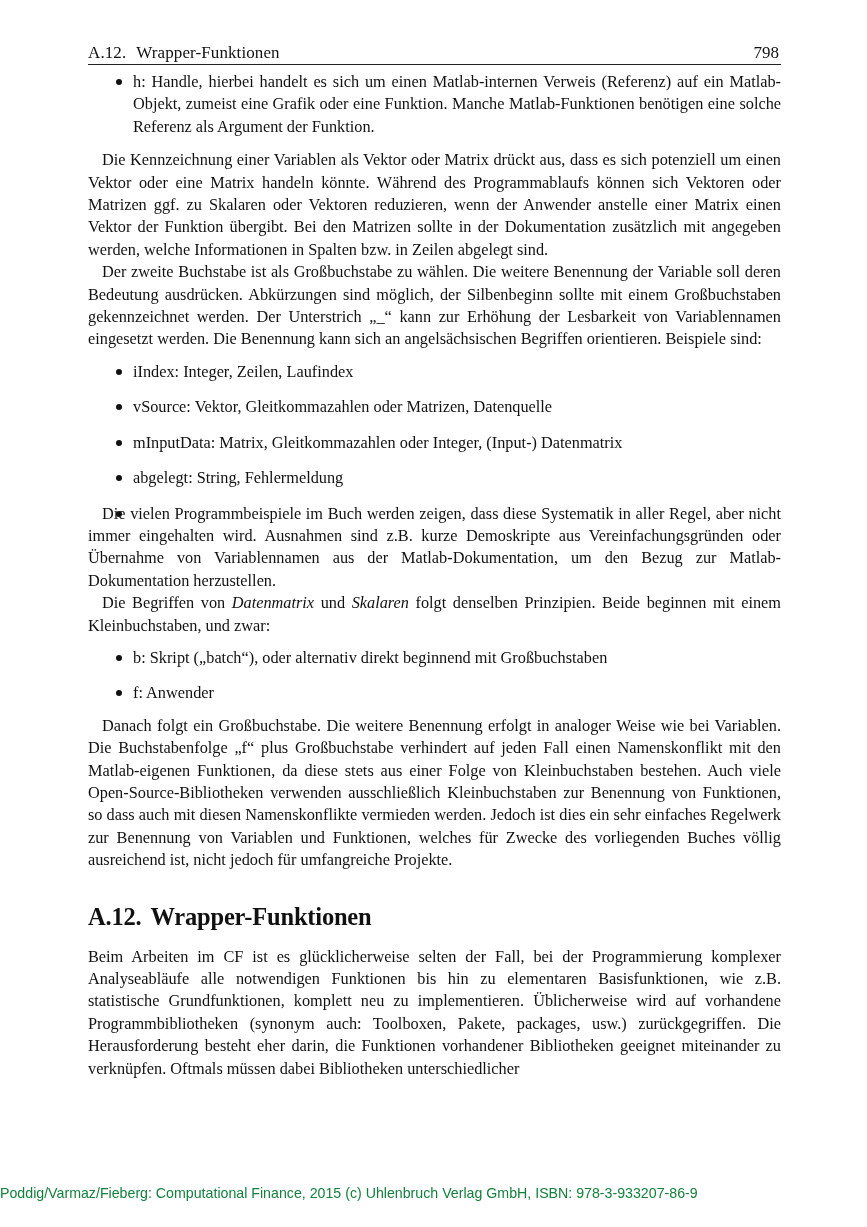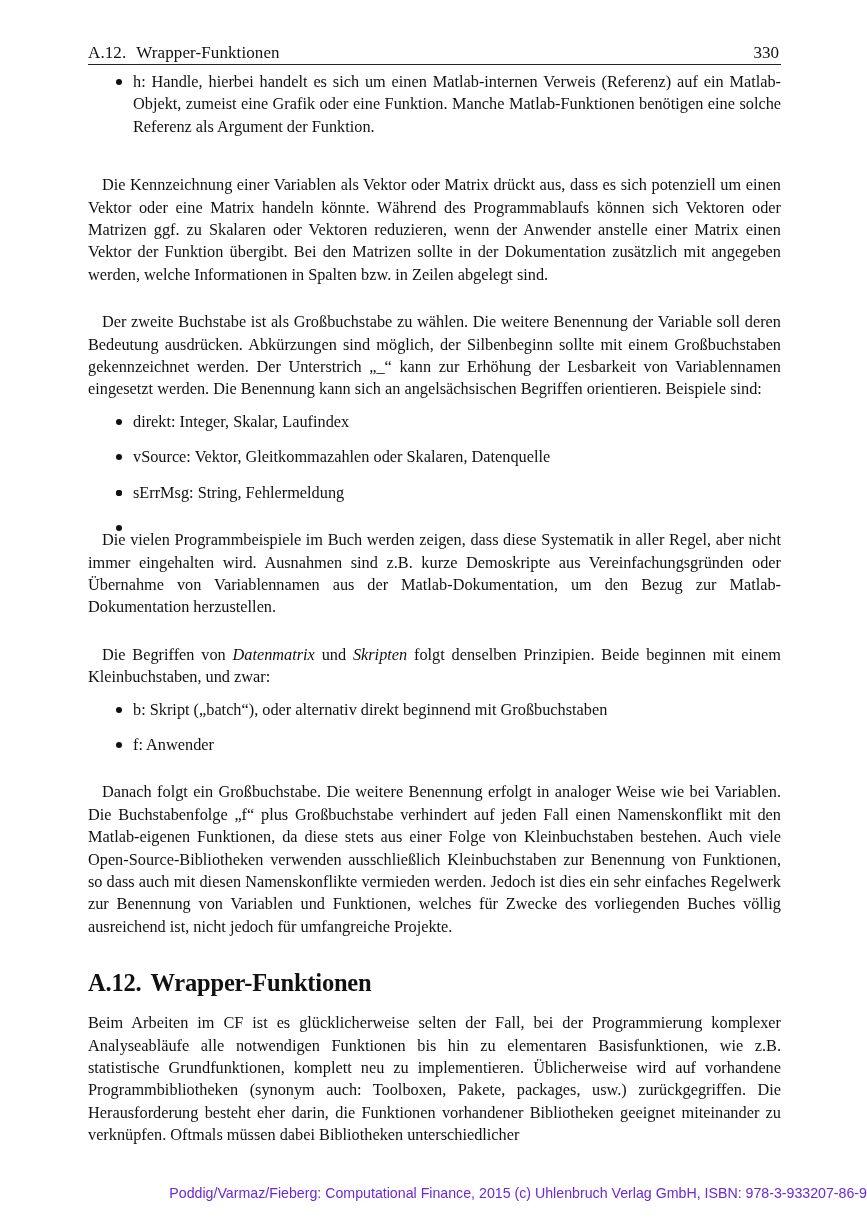--- a/index.html
+++ b/index.html
@@ -12,76 +12,76 @@
     .running-head {
       position: absolute; left: 0; top: 42px; width: 693px; height: 22px;
       border-bottom: 1px solid #222;
       font-size: 17px; line-height: 20px;
     }
     .running-head .left { position: absolute; left: 0; top: 1px; letter-spacing: 0.1px; }
     .running-head .left .num { margin-right: 6px; }
     .running-head .right { position: absolute; right: 2px; top: 1px; }
     .body { position: absolute; left: 0; top: 71px; width: 693px; font-size: 16.3px; line-height: 22.4px; }
     p { margin: 0; text-align: justify; text-justify: inter-word; hyphens: none; }
-    p.indent { text-indent: 14px; margin-top: 25px; }
+    p.indent { text-indent: 14px; }
     ul { list-style: none; margin: 0; padding: 0; }
     li { position: relative; padding-left: 45px; text-align: justify; }
     li .bullet {
       position: absolute; left: 28px; top: 8px; width: 6px; height: 6px; border-radius: 50%; background: #111;
     }
     ul.first li { margin-bottom: 0; }
     ul.examples { margin-top: 10px; margin-bottom: 10px; }
     ul.examples li { margin-bottom: 13px; }
     ul.examples li:last-child { margin-bottom: 0; }
     .sp-after-first { height: 11px; }
     em { font-style: italic; }
     h2.section {
       margin: 0; font-weight: bold; font-size: 24.5px; line-height: 30px; letter-spacing: -0.2px;
     }
     h2.section .num { margin-right: 9px; }
     .footer {
-      position: absolute; left: 0; top: 1185px; width: 867px; text-align: right;
+      position: absolute; left: 0; top: 1185px; width: 867px; text-align: left;
       font-family: "Liberation Sans", "DejaVu Sans", sans-serif;
-      font-size: 14.2px; color: #6d28d9; letter-spacing: 0px;
+      font-size: 14.2px; color: #15803d; letter-spacing: 0px;
     }
   </style>
 </head>
 <body>
 
 <div class="page">
 
   <div class="running-head">
     <span class="left"><span class="num">A.12.</span> <span>Wrapper-Funktionen</span></span>
-    <span class="right">330</span>
+    <span class="right">798</span>
   </div>
 
   <div class="body">
 
     <ul class="first">
       <li>
         <span class="bullet"></span>
         <span>h: Handle, hierbei handelt es sich um einen Matlab-internen Verweis (Referenz) auf ein Matlab-Objekt, zumeist eine Grafik oder eine Funktion. Manche Matlab-Funktionen benötigen eine solche Referenz als Argument der Funktion.</span>
       </li>
     </ul>
 
     <div class="sp-after-first"></div>
 
     <p class="indent">Die Kennzeichnung einer Variablen als Vektor oder Matrix drückt aus, dass es sich potenziell um einen Vektor oder eine Matrix handeln könnte. Während des Programmablaufs können sich Vektoren oder Matrizen ggf. zu Skalaren oder Vektoren reduzieren, wenn der Anwender anstelle einer Matrix einen Vektor der Funktion übergibt. Bei den Matrizen sollte in der Dokumentation zusätzlich mit angegeben werden, welche Informationen in Spalten bzw. in Zeilen abgelegt sind.</p>
     <p class="indent">Der zweite Buchstabe ist als Großbuchstabe zu wählen. Die weitere Benennung der Variable soll deren Bedeutung ausdrücken. Abkürzungen sind möglich, der Silbenbeginn sollte mit einem Großbuchstaben gekennzeichnet werden. Der Unterstrich „_“ kann zur Erhöhung der Lesbarkeit von Variablennamen eingesetzt werden. Die Benennung kann sich an angelsächsischen Begriffen orientieren. Beispiele sind:</p>
 
     <ul class="examples">
-      <li><span class="bullet"></span><span>direkt: Integer, Skalar, Laufindex</span></li>
-      <li><span class="bullet"></span><span>vSource: Vektor, Gleitkommazahlen oder Skalaren, Datenquelle</span></li>
-      <li><span class="bullet"></span></li>
-      <li><span class="bullet"></span><span>sErrMsg: String, Fehlermeldung</span></li>
+      <li><span class="bullet"></span><span>iIndex: Integer, Zeilen, Laufindex</span></li>
+      <li><span class="bullet"></span><span>vSource: Vektor, Gleitkommazahlen oder Matrizen, Datenquelle</span></li>
+      <li><span class="bullet"></span><span>mInputData: Matrix, Gleitkommazahlen oder Integer, (Input-) Datenmatrix</span></li>
+      <li><span class="bullet"></span><span>abgelegt: String, Fehlermeldung</span></li>
       <li><span class="bullet"></span></li>
     </ul>
 
     <p class="indent">Die vielen Programmbeispiele im Buch werden zeigen, dass diese Systematik in aller Regel, aber nicht immer eingehalten wird. Ausnahmen sind z.B. kurze Demoskripte aus Vereinfachungsgründen oder Übernahme von Variablennamen aus der Matlab-Dokumentation, um den Bezug zur Matlab-Dokumentation herzustellen.</p>
-    <p class="indent"><span>Die Begriffen von </span><em>Datenmatrix</em><span> und </span><em>Skripten</em><span> folgt denselben Prinzipien. Beide beginnen mit einem Kleinbuchstaben, und zwar:</span></p>
+    <p class="indent"><span>Die Begriffen von </span><em>Datenmatrix</em><span> und </span><em>Skalaren</em><span> folgt denselben Prinzipien. Beide beginnen mit einem Kleinbuchstaben, und zwar:</span></p>
 
     <ul class="examples">
       <li><span class="bullet"></span><span>b: Skript („batch“), oder alternativ direkt beginnend mit Großbuchstaben</span></li>
       <li><span class="bullet"></span><span>f: Anwender</span></li>
     </ul>
 
     <p class="indent">Danach folgt ein Großbuchstabe. Die weitere Benennung erfolgt in analoger Weise wie bei Variablen. Die Buchstabenfolge „f“ plus Großbuchstabe verhindert auf jeden Fall einen Namenskonflikt mit den Matlab-eigenen Funktionen, da diese stets aus einer Folge von Kleinbuchstaben bestehen. Auch viele Open-Source-Bibliotheken verwenden ausschließlich Kleinbuchstaben zur Benennung von Funktionen, so dass auch mit diesen Namenskonflikte vermieden werden. Jedoch ist dies ein sehr einfaches Regelwerk zur Benennung von Variablen und Funktionen, welches für Zwecke des vorliegenden Buches völlig ausreichend ist, nicht jedoch für umfangreiche Projekte.</p>
 
     <div style="height:30px"></div>
 

